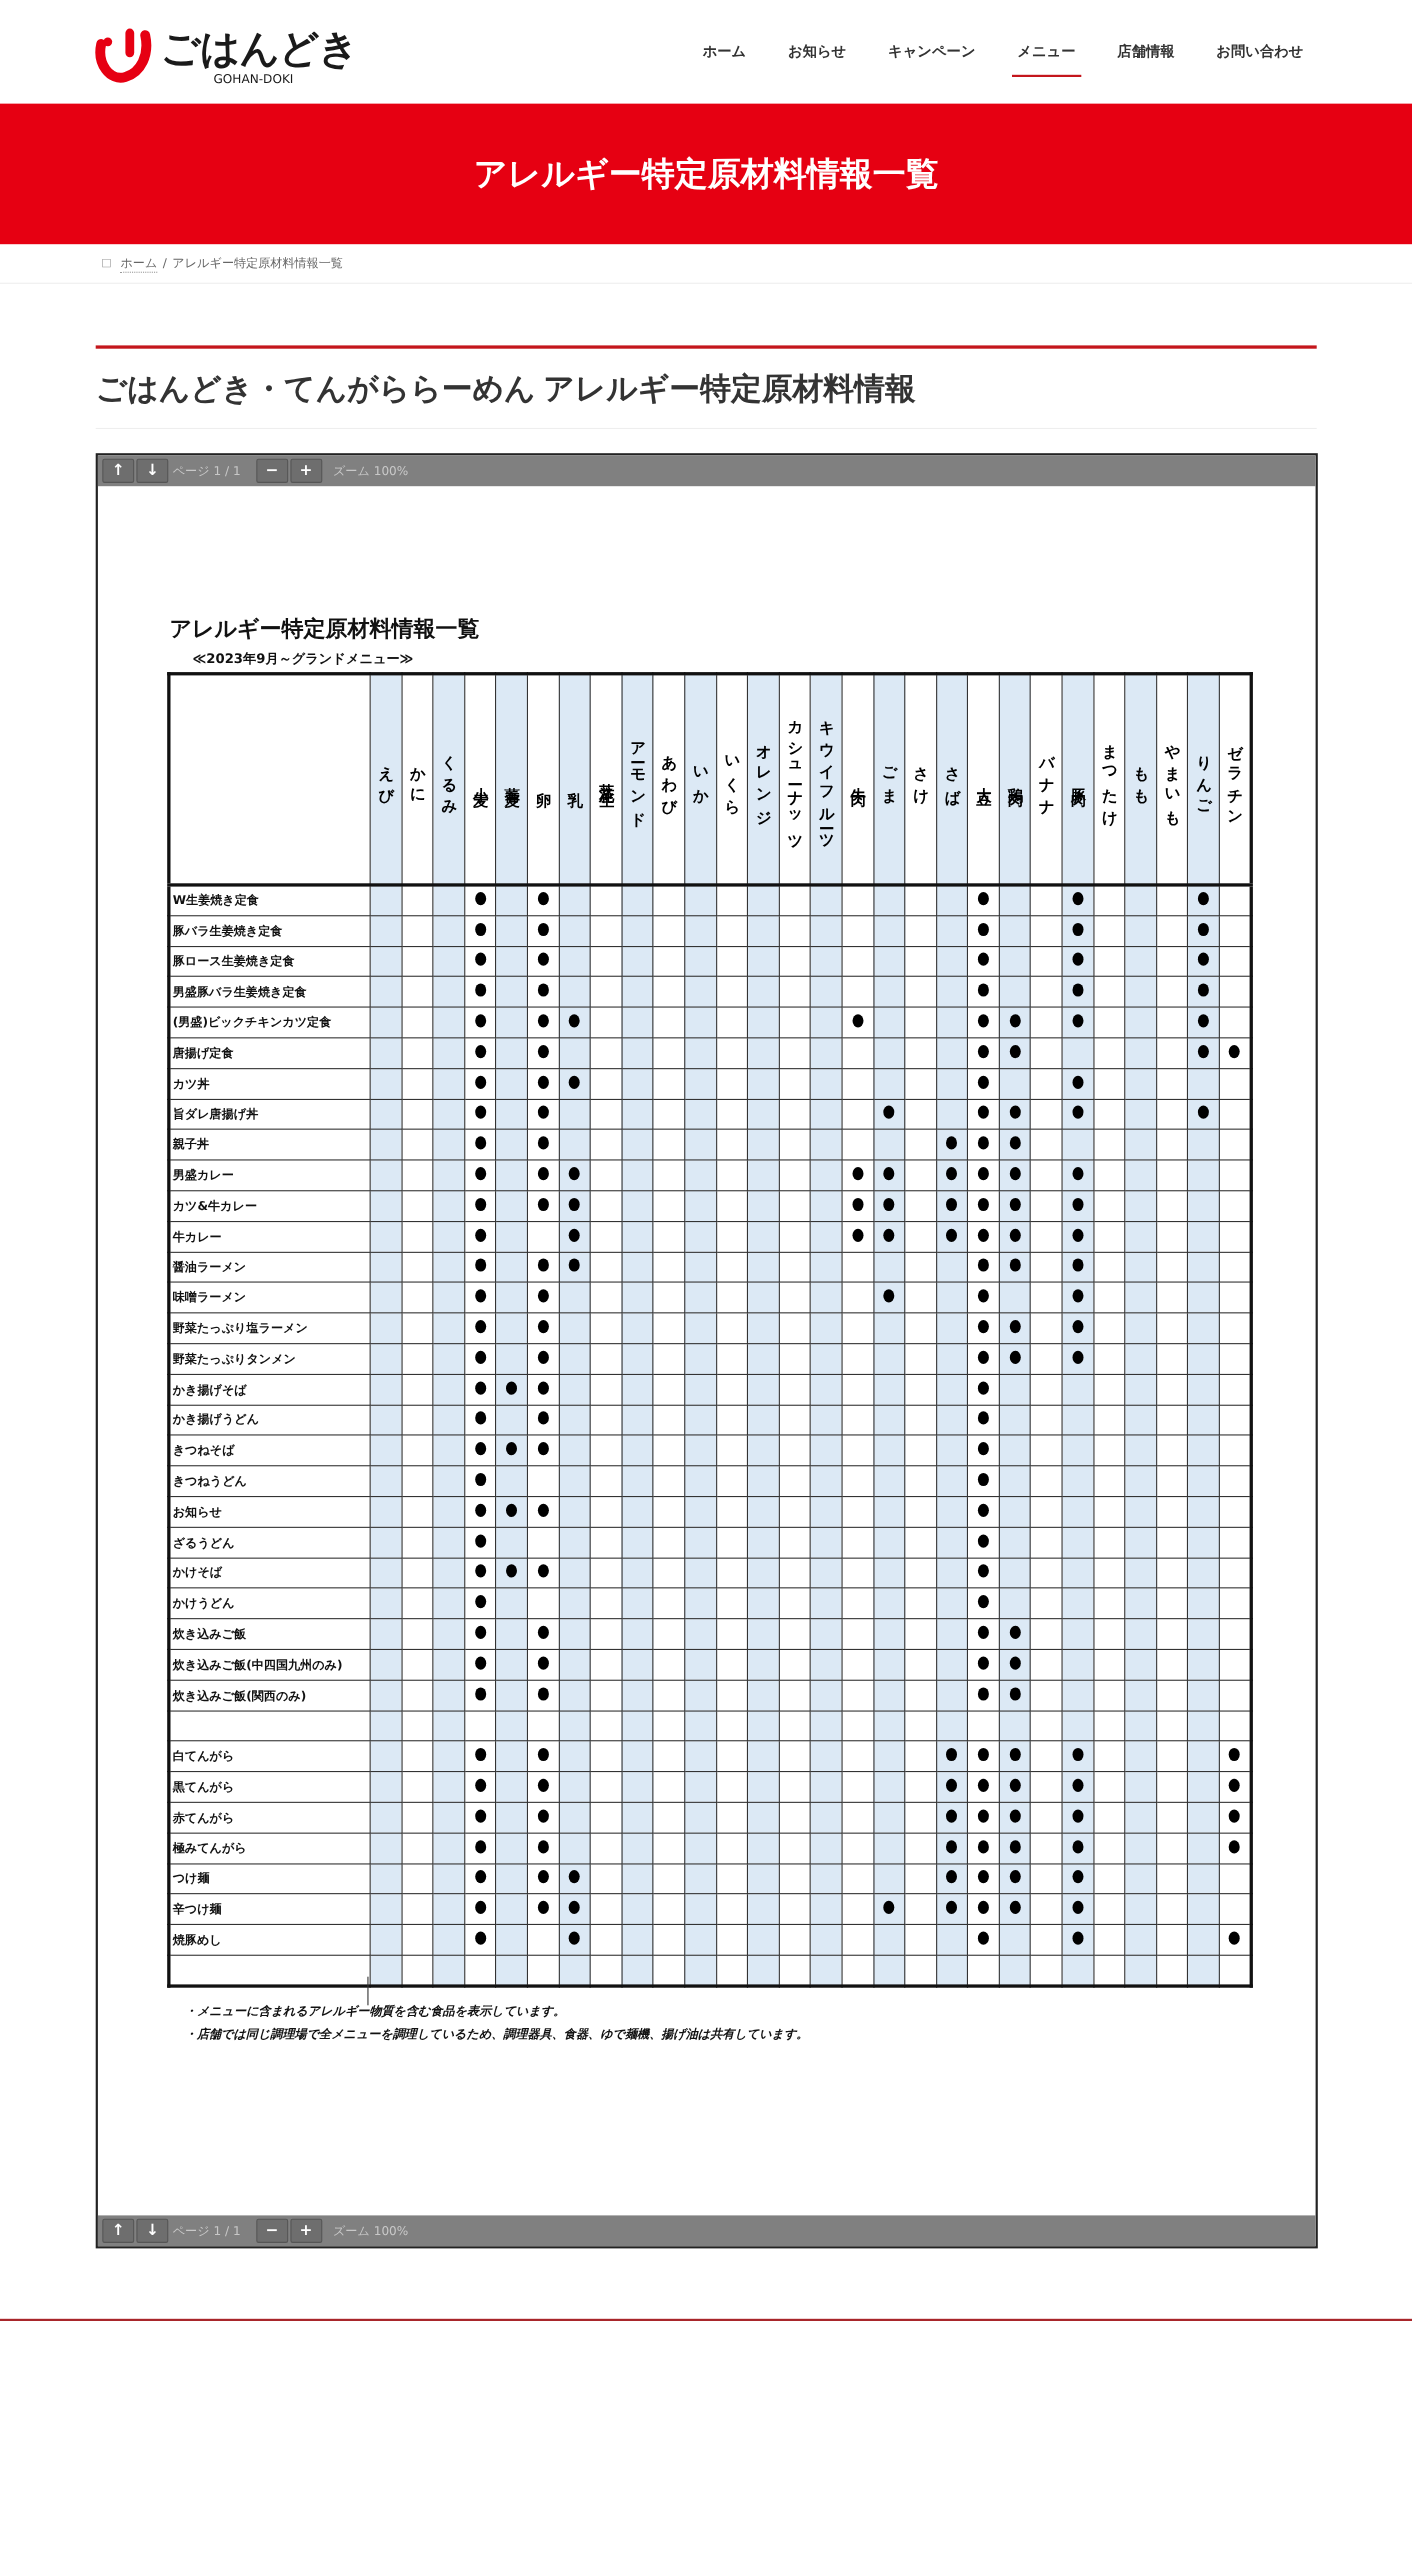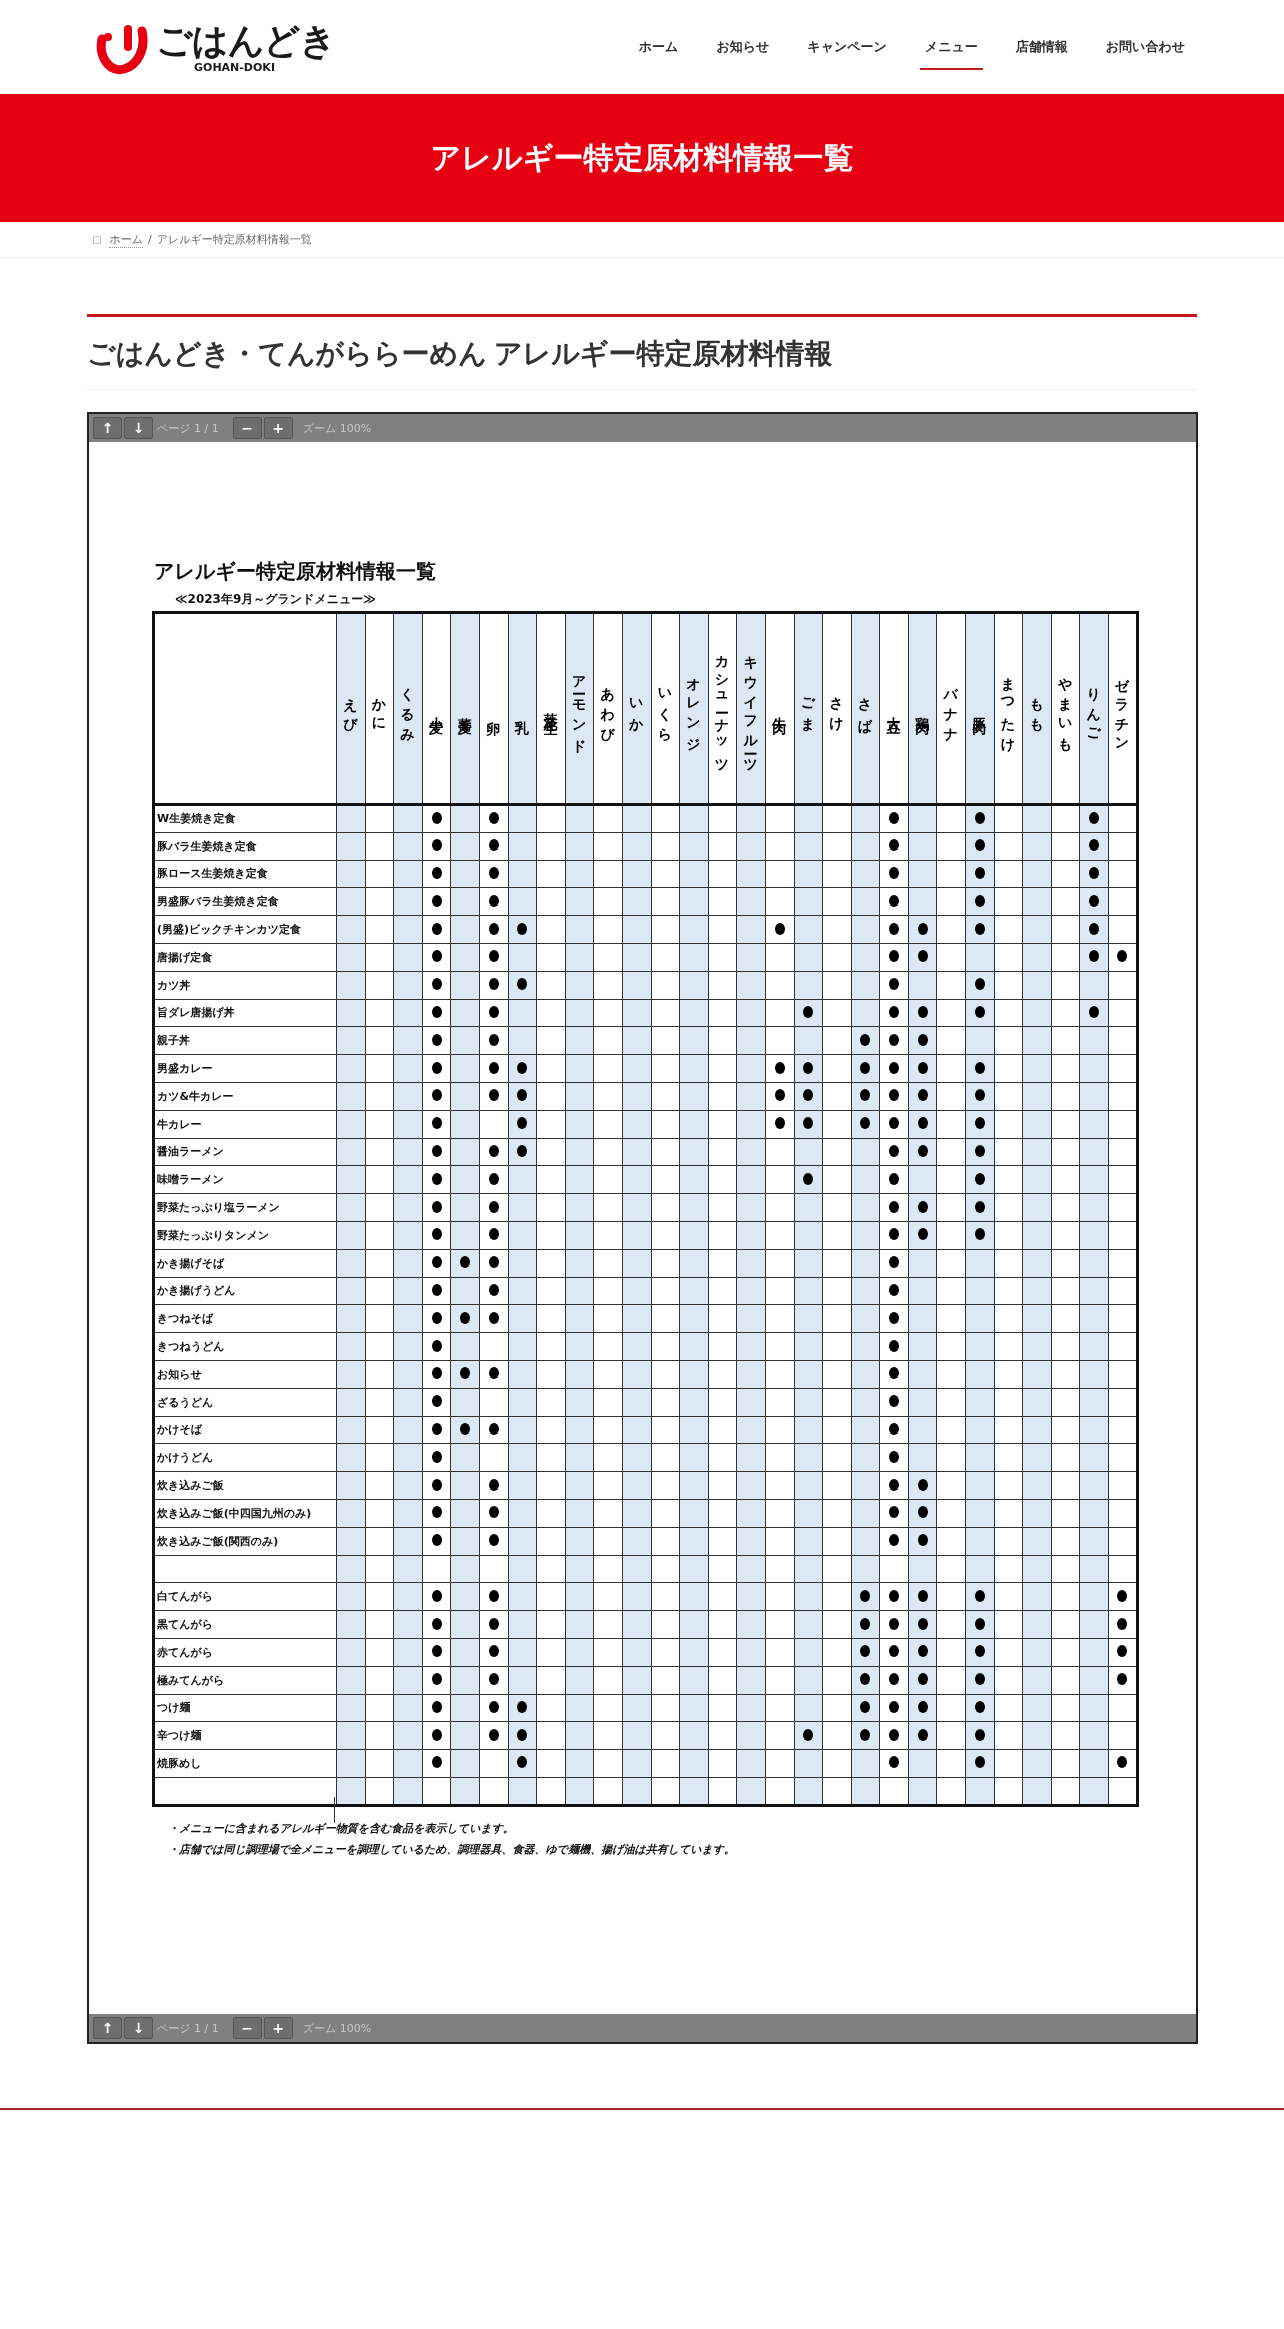--- a/index.html
+++ b/index.html
@@ -1,26 +1,26 @@
 <!DOCTYPE html>
 <html><head>
 <meta charset="utf-8">
 <style>
   * { box-sizing: border-box; margin: 0; padding: 0; }
   html, body { width: 1284px; background: #ffffff; }
   body { font-family: "DejaVu Sans", "Liberation Sans", sans-serif; color: #333; position: relative; height: 2329px; overflow: hidden; }
 
   
   .site-header { height: 94px; position: relative; background: #fff; }
-  .logo { position: absolute; left: 96px; top: 16px; width: 256px; height: 62px; display: flex; align-items: center; }
+  .logo { position: absolute; left: 86px; top: 16px; width: 256px; height: 62px; display: flex; align-items: flex-end; }
   .logo-mark { width: 56px; height: 60px; position: relative; }
   .logo-mark svg { width: 56px; height: 60px; }
   .logo-text { margin-left: 4px; display: flex; flex-direction: column; }
   .logo-jp { font-size: 36px; font-weight: bold; color: #1a1a1a; letter-spacing: -1px; line-height: 40px; }
-  .logo-en { font-size: 11px; font-weight: bold; color: #1a1a1a; margin-left: 38px; letter-spacing: 0px; }
+  .logo-en { font-size: 11px; font-weight: normal; color: #1a1a1a; margin-left: 48px; letter-spacing: 0px; }
   .gnav { position: absolute; right: 80px; top: 0; height: 94px; display: flex; }
   .gnav-item { height: 94px; padding: 0 19px; display: flex; align-items: center; font-size: 13px; font-weight: bold; color: #333; position: relative; cursor: pointer; }
   .gnav-item.active::after { content: ""; position: absolute; left: 14px; right: 14px; bottom: 24px; height: 2px; background: #c4161c; }
 
   
   .hero { height: 128px; background: #e60012; display: flex; align-items: center; justify-content: center; }
   .hero-title { color: #fff; font-size: 30px; font-weight: bold; letter-spacing: 0px; }
 
   
   .breadcrumb { height: 36px; border-bottom: 1px solid #eee; display: flex; align-items: center; padding-left: 92px; font-size: 11px; color: #666; }

